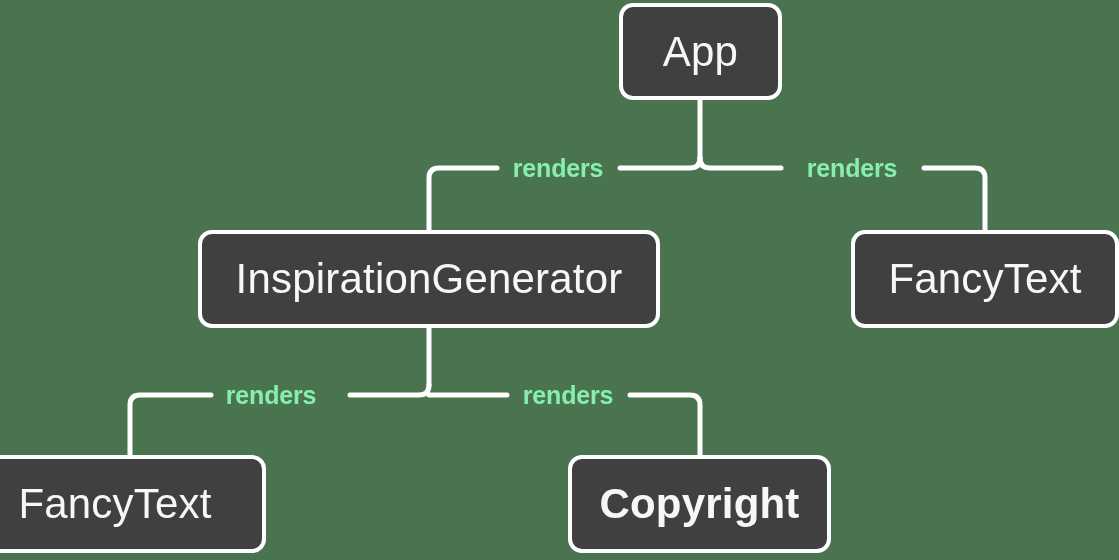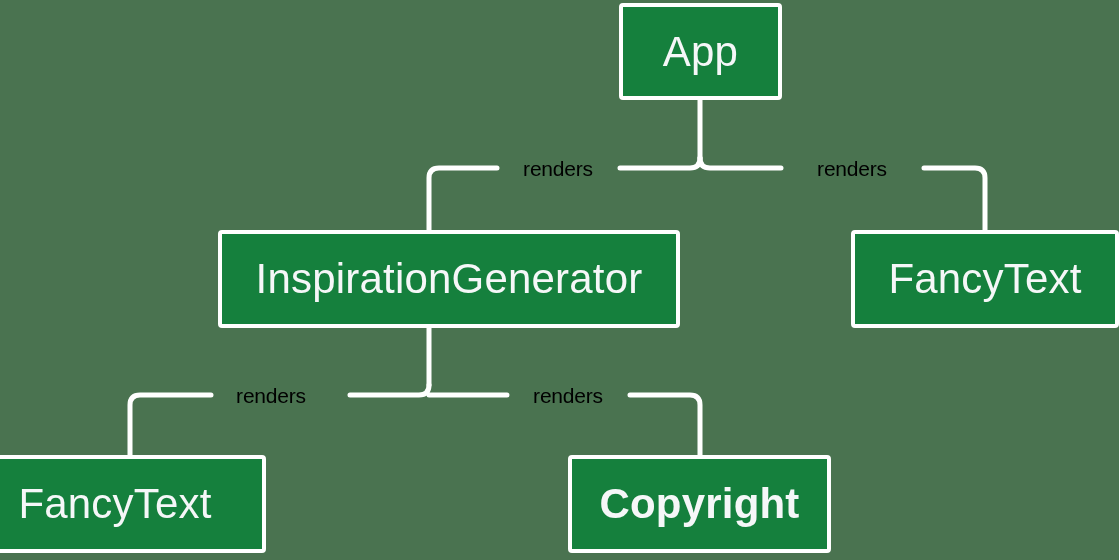--- a/index.html
+++ b/index.html
@@ -21,42 +21,42 @@
   #edge-layer {
     position: absolute;
     left: 0;
     top: 0;
     width: 1119px;
     height: 560px;
   }
   .node {
     position: absolute;
     box-sizing: border-box;
-    background: #15803d;
+    background: #404040;
     border: 4px solid #ffffff;
-    border-radius: 4px;
+    border-radius: 14px;
     display: flex;
     align-items: center;
     justify-content: center;
     color: #f5f7f8;
     font-family: "Liberation Sans", sans-serif;
     font-weight: 400;
     letter-spacing: 0.2px;
     white-space: nowrap;
   }
   .node-label {
     display: block;
     line-height: 1;
   }
   .edge-label {
     position: absolute;
-    color: #000000;
+    color: #86efac;
     font-family: "Liberation Sans", sans-serif;
-    font-weight: 400;
-    font-size: 21px;
+    font-weight: 700;
+    font-size: 25px;
     line-height: 1;
     white-space: nowrap;
     transform: translate(-50%, -50%);
     letter-spacing: -0.2px;
   }
 </style>
 </head>
 <body>
 
 <div id="diagram-root">
@@ -84,21 +84,21 @@
 
   <div class="edge-label" style="left:558px; top:168px;">renders</div>
   <div class="edge-label" style="left:852px; top:168px;">renders</div>
   <div class="edge-label" style="left:271px; top:395px;">renders</div>
   <div class="edge-label" style="left:568px; top:395px;">renders</div>
 
   <div class="node" style="left:619px; top:3px; width:163px; height:97px; font-size:42px;">
     <span class="node-label">App</span>
   </div>
 
-  <div class="node" style="left:198px; top:230px; width:462px; height:98px; font-size:42px;margin-left:20px;">
+  <div class="node" style="left:198px; top:230px; width:462px; height:98px; font-size:42px;">
     <span class="node-label">InspirationGenerator</span>
   </div>
 
   <div class="node" style="left:851px; top:230px; width:268px; height:98px; font-size:42px;">
     <span class="node-label">FancyText</span>
   </div>
 
   <div class="node" style="left:-36px; top:455px; width:302px; height:98px; font-size:42px;">
     <span class="node-label">FancyText</span>
   </div>

